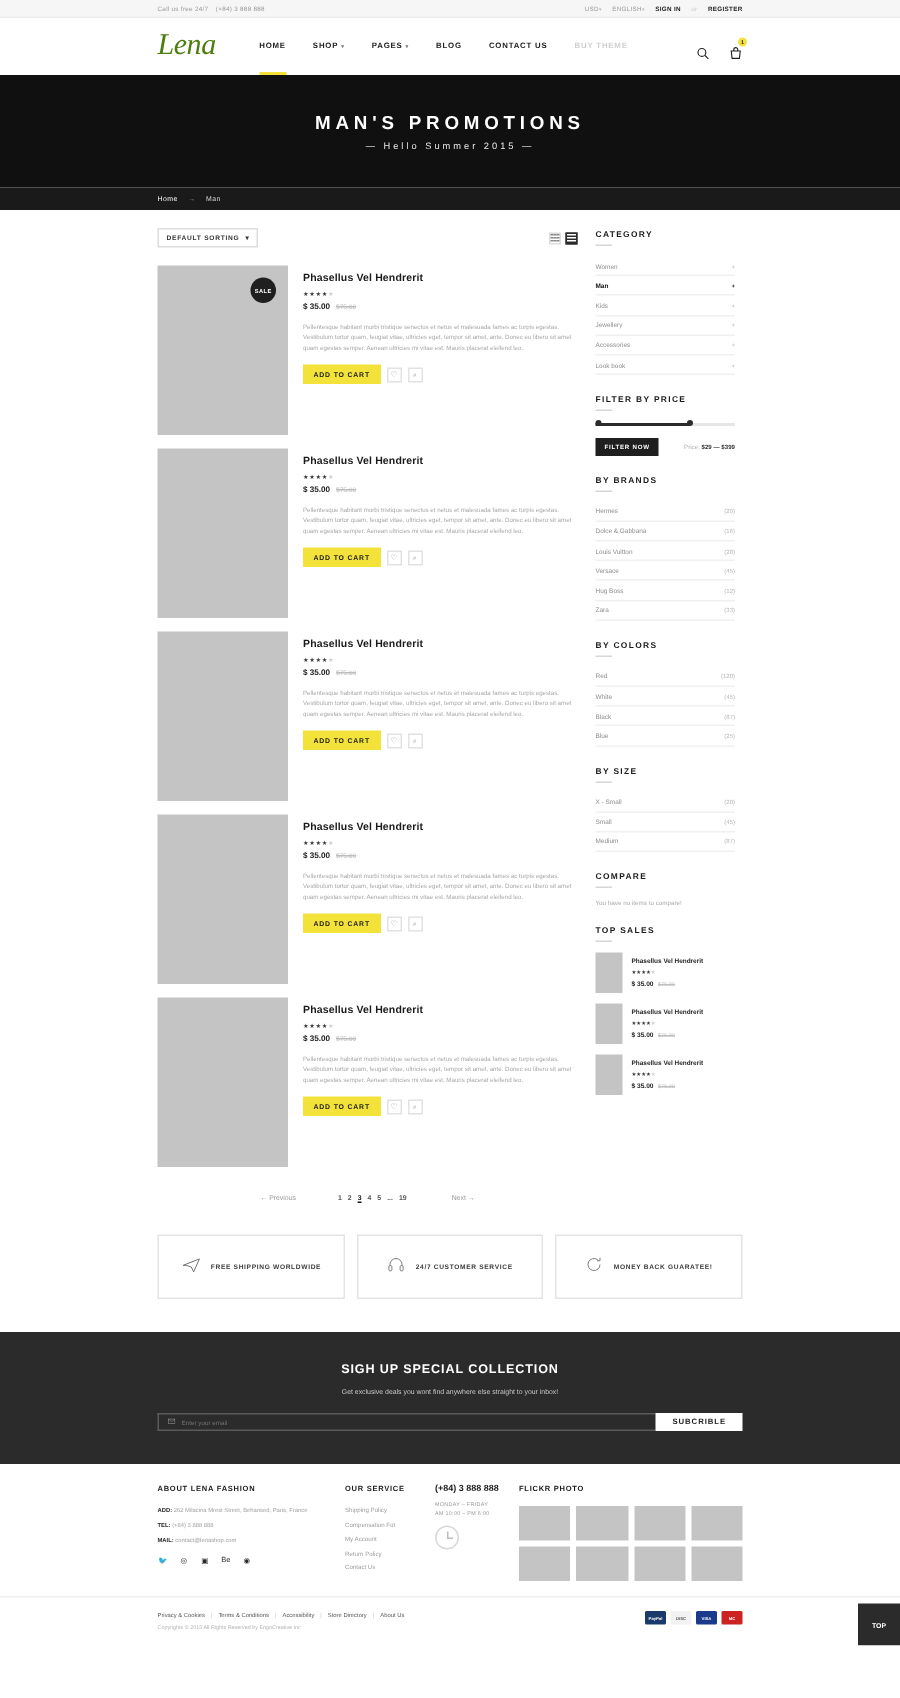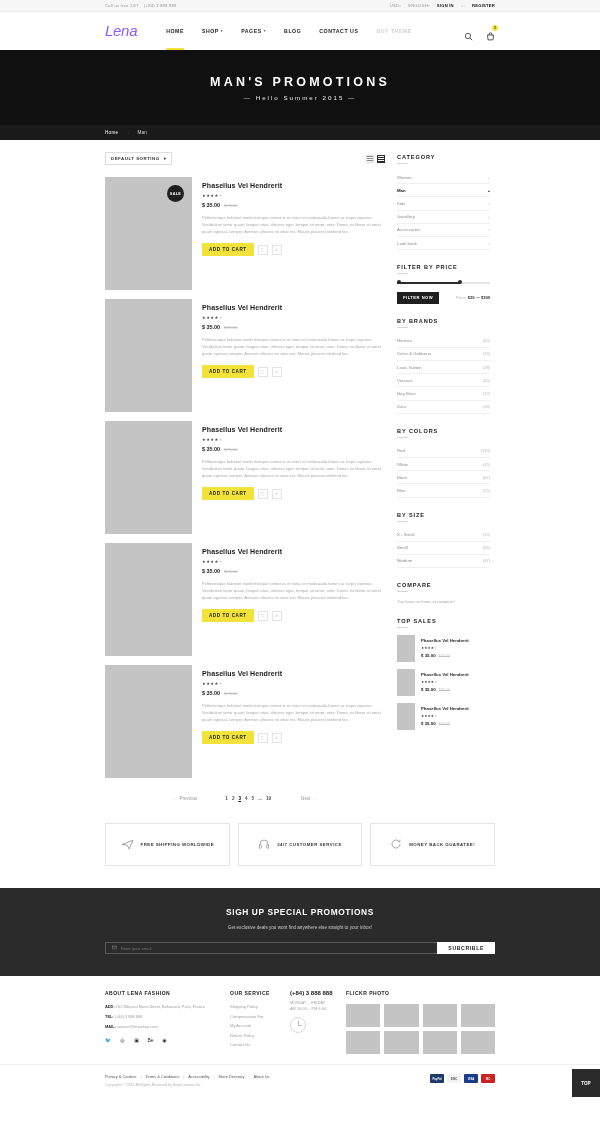--- a/index.html
+++ b/index.html
@@ -32,24 +32,24 @@
   
   .header {
     height: 38px;
     background: #fff;
     display: flex;
     align-items: center;
     padding: 0 105px;
     position: relative;
   }
   .logo {
-    font-family: Liberation Sans, sans-serif;
+    font-family: Liberation Serif, serif;
     font-style: italic;
-    font-size: 15px;
-    color: #8b5cf6;
+    font-size: 20px;
+    color: #4d7c0f;
     letter-spacing: -0.3px;
     margin-right: 20px;
     position: relative;
     top: -1px;
   }
   .nav { display: flex; align-items: center; gap: 0; height: 100%; }
   .nav-item {
     font-size: 5.2px;
     font-weight: bold;
     letter-spacing: .55px;
@@ -818,21 +818,21 @@
         <svg viewBox="0 0 24 24" width="12" height="12" fill="none" stroke="#6f6f6f" stroke-width="1.2">
             <path d="M20 12a8 8 0 11-3-6.2"></path>
             <polyline points="20,3 20,7 16,7"></polyline>
           </svg>
       </span>
       <span class="feature-label">MONEY BACK GUARATEE!</span>
     </div>
   </div>
 
   <div class="newsletter">
-    <div class="nl-title">SIGH UP SPECIAL PROMOTIONS</div>
+    <div class="nl-title">SIGH UP SPECIAL COLLECTION</div>
     <div class="nl-sub">Get exclusive deals you wont find anywhere else straight to your inbox!</div>
     <div class="nl-form">
       <label class="nl-input">
         <span>
           <svg viewBox="0 0 24 24" width="5" height="5" fill="none" stroke="#8e8e8e" stroke-width="2">
               <rect x="2" y="5" width="20" height="14"></rect>
               <polyline points="2,6 12,13 22,6"></polyline>
             </svg>
         </span>
         <input type="text" placeholder="Enter your email" style="">

